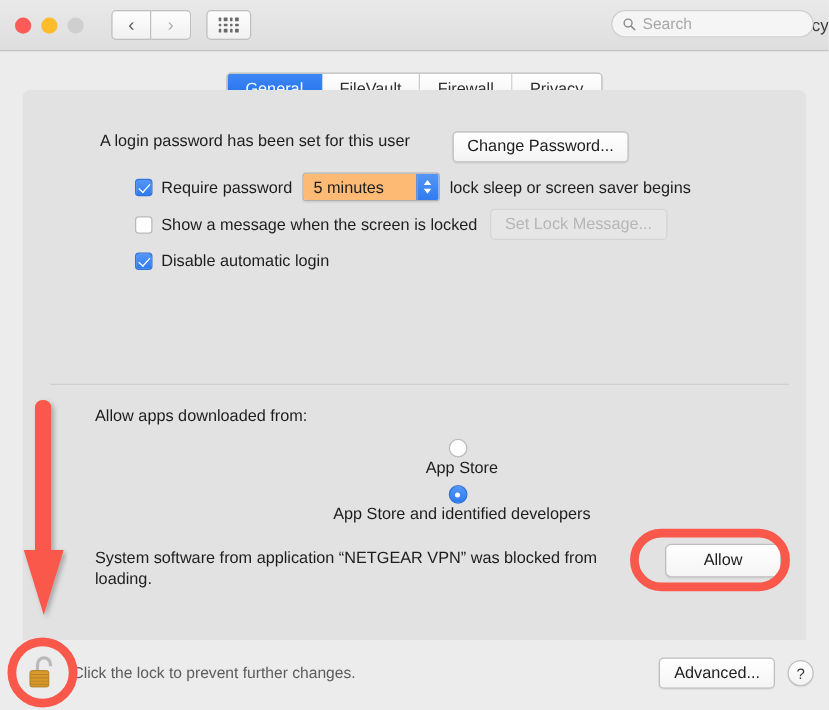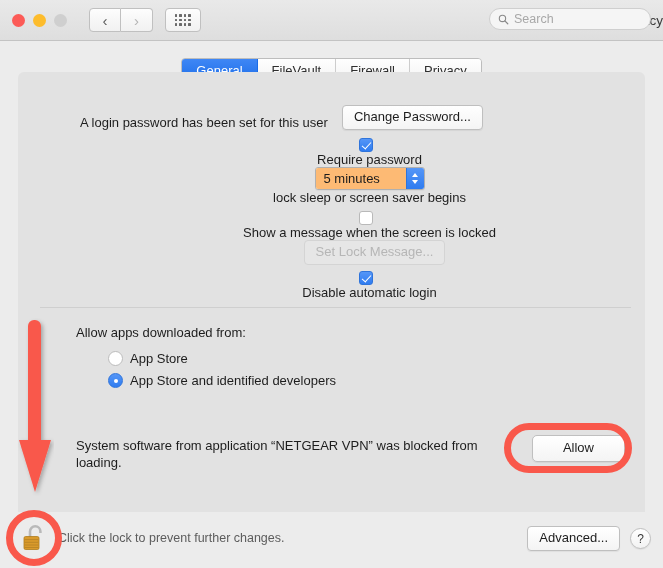--- a/index.html
+++ b/index.html
@@ -157,21 +157,21 @@
     position: absolute;
     left: 18px;
     top: 72px;
     width: 627px;
     height: 440px;
     background: #e2e2e2;
     border-radius: 6px 6px 0 0;
     box-sizing: border-box;
   }
 
-  .row { display: flex; align-items: flex-end; }
+  .row { display: flex; align-items: flex-start; gap: 20px; }
 
   .pw-row {
     position: absolute;
     left: 62px;
     top: 33px;
     right: 20px;
   }
   .pw-text { font-size: 13px; color: #1d1d1d; }
 
   .btn {
@@ -193,21 +193,21 @@
     box-shadow: none;
   }
   .change-pw { margin-left: 14px; }
 
   .check-rows {
     position: absolute;
     left: 90px;
     top: 66px;
     right: 14px;
   }
-  .check-row { display: flex; align-items: center; margin-bottom: 6px; min-height: 21px; flex-direction: column; }
+  .check-row { display: flex; align-items: center; margin-bottom: 6px; min-height: 21px; }
 
   .checkbox {
     width: 14px; height: 14px;
     border-radius: 3px;
     box-sizing: border-box;
     flex: none;
     margin-right: 7px;
     position: relative;
   }
   .checkbox.off {
@@ -280,21 +280,21 @@
 
   .allow-section {
     position: absolute;
     left: 58px;
     top: 253px;
     right: 14px;
   }
   .section-title { font-size: 13px; color: #1d1d1d; }
 
   .radio-rows { margin-top: 11px; margin-left: 32px; }
-  .radio-row { display: flex; align-items: center; margin-bottom: 7px; }
+  .radio-row { display: flex; align-items: center; margin-bottom: 7px; flex-direction: column; }
   .radio {
     width: 15px; height: 15px;
     border-radius: 50%;
     box-sizing: border-box;
     flex: none;
     margin-right: 7px;
     position: relative;
   }
   .radio.off {
     background: #fff;

